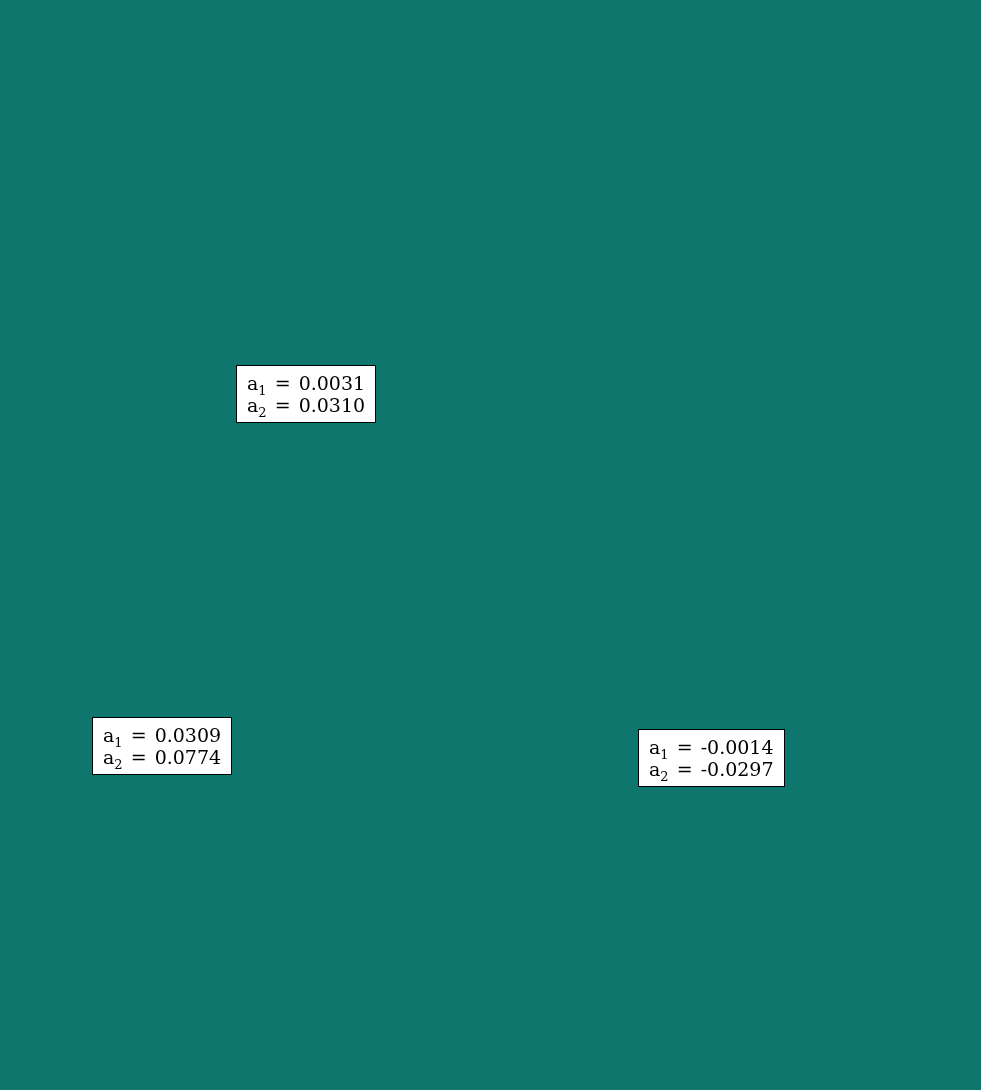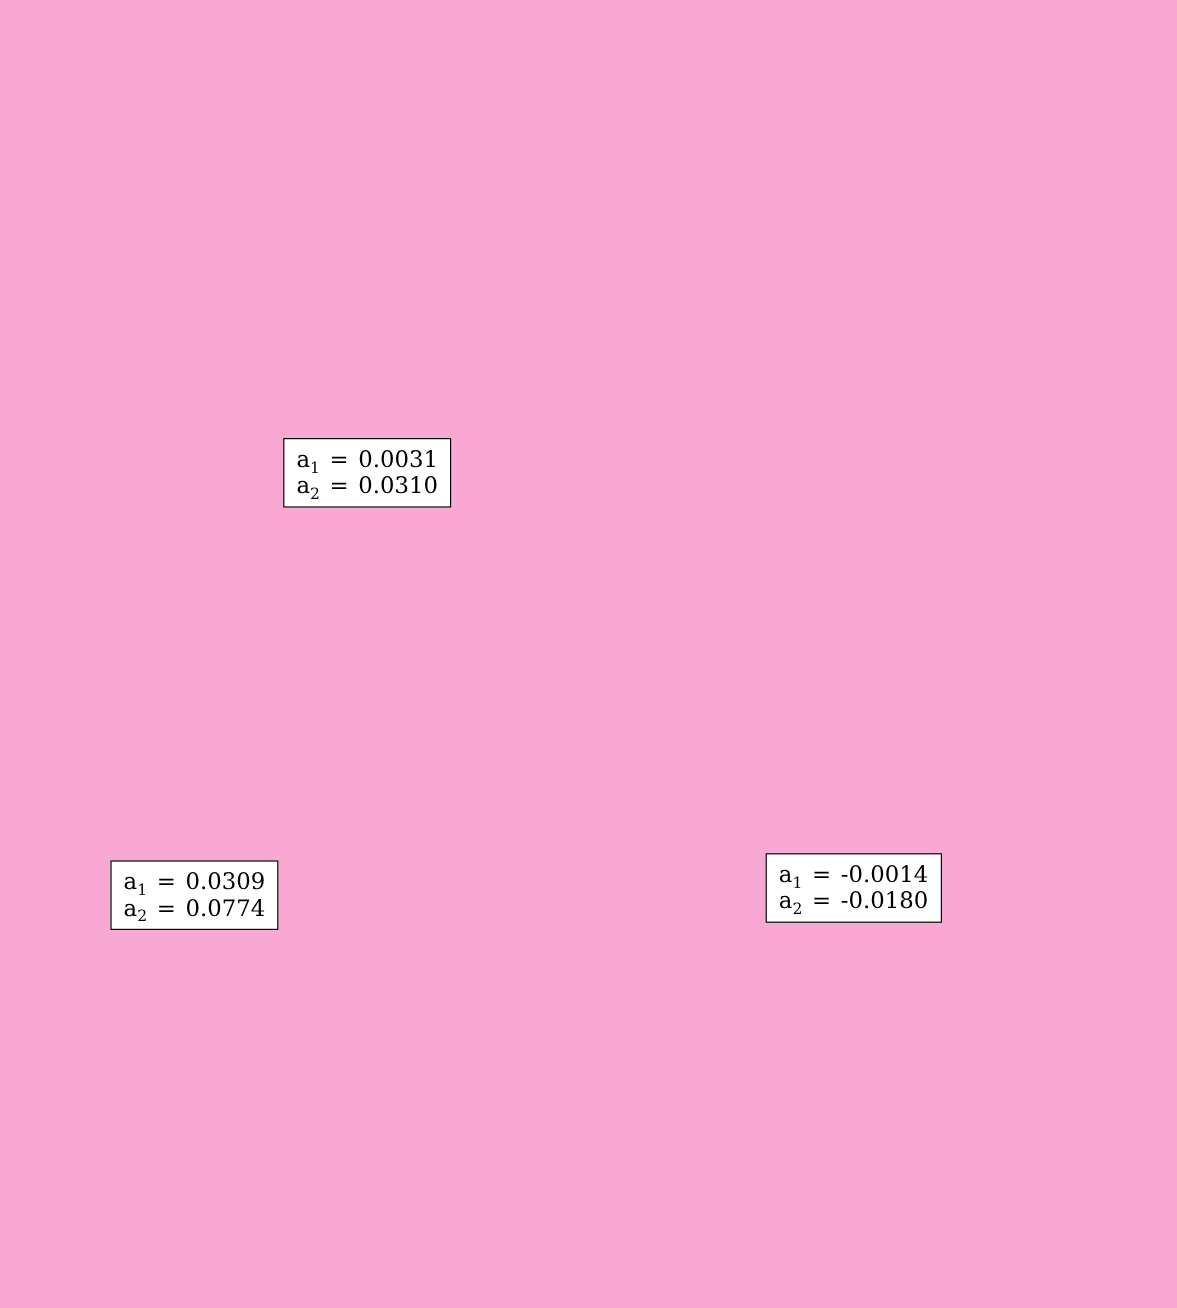--- a/index.html
+++ b/index.html
@@ -4,21 +4,21 @@
 <style>
   html, body {
     margin: 0;
     padding: 0;
     background: #000000;
   }
   .figure-canvas {
     position: relative;
     width: 981px;
     height: 1090px;
-    background: #f9a8d4;
+    background: #0f766e;
     overflow: hidden;
     font-family: "DejaVu Serif", "Liberation Serif", serif;
   }
   .annotation-box {
     position: absolute;
     box-sizing: border-box;
     background: #ffffff;
     color: #000000;
     border: 1px solid #000000;
     padding: 6px 10px;
@@ -33,36 +33,36 @@
     font-size: 13px;
     line-height: 0;
   }
   .eq {
     padding: 0 2px;
   }
   
   .box-top-left     { left: 236px; top: 365px; min-width: 127px; min-height: 58px; }
   .box-top-right    { left: 638px; top: 365px; min-width: 133px; min-height: 58px; }
   .box-bottom-left  { left: 92px;  top: 717px; min-width: 127px; min-height: 58px; text-align: right; }
-  .box-bottom-right { left: 638px; top: 711px; min-width: 133px; min-height: 58px; }
+  .box-bottom-right { left: 638px; top: 729px; min-width: 133px; min-height: 58px; }
 </style>
 </head>
 <body>
 
 <div class="figure-canvas">
 
   <div class="annotation-box box-top-left">
     <span class="line"><span>a</span><sub>1</sub> <span class="eq">=</span> <span>0.0031</span></span>
     <span class="line"><span>a</span><sub>2</sub> <span class="eq">=</span> <span>0.0310</span></span>
   </div>
 
 
   <div class="annotation-box box-bottom-left">
     <span class="line"><span>a</span><sub>1</sub> <span class="eq">=</span> <span>0.0309</span></span>
     <span class="line"><span>a</span><sub>2</sub> <span class="eq">=</span> <span>0.0774</span></span>
   </div>
 
   <div class="annotation-box box-bottom-right">
     <span class="line"><span>a</span><sub>1</sub> <span class="eq">=</span> <span>-0.0014</span></span>
-    <span class="line"><span>a</span><sub>2</sub> <span class="eq">=</span> <span>-0.0180</span></span>
+    <span class="line"><span>a</span><sub>2</sub> <span class="eq">=</span> <span>-0.0297</span></span>
   </div>
 
 </div>
 
 </body></html>

